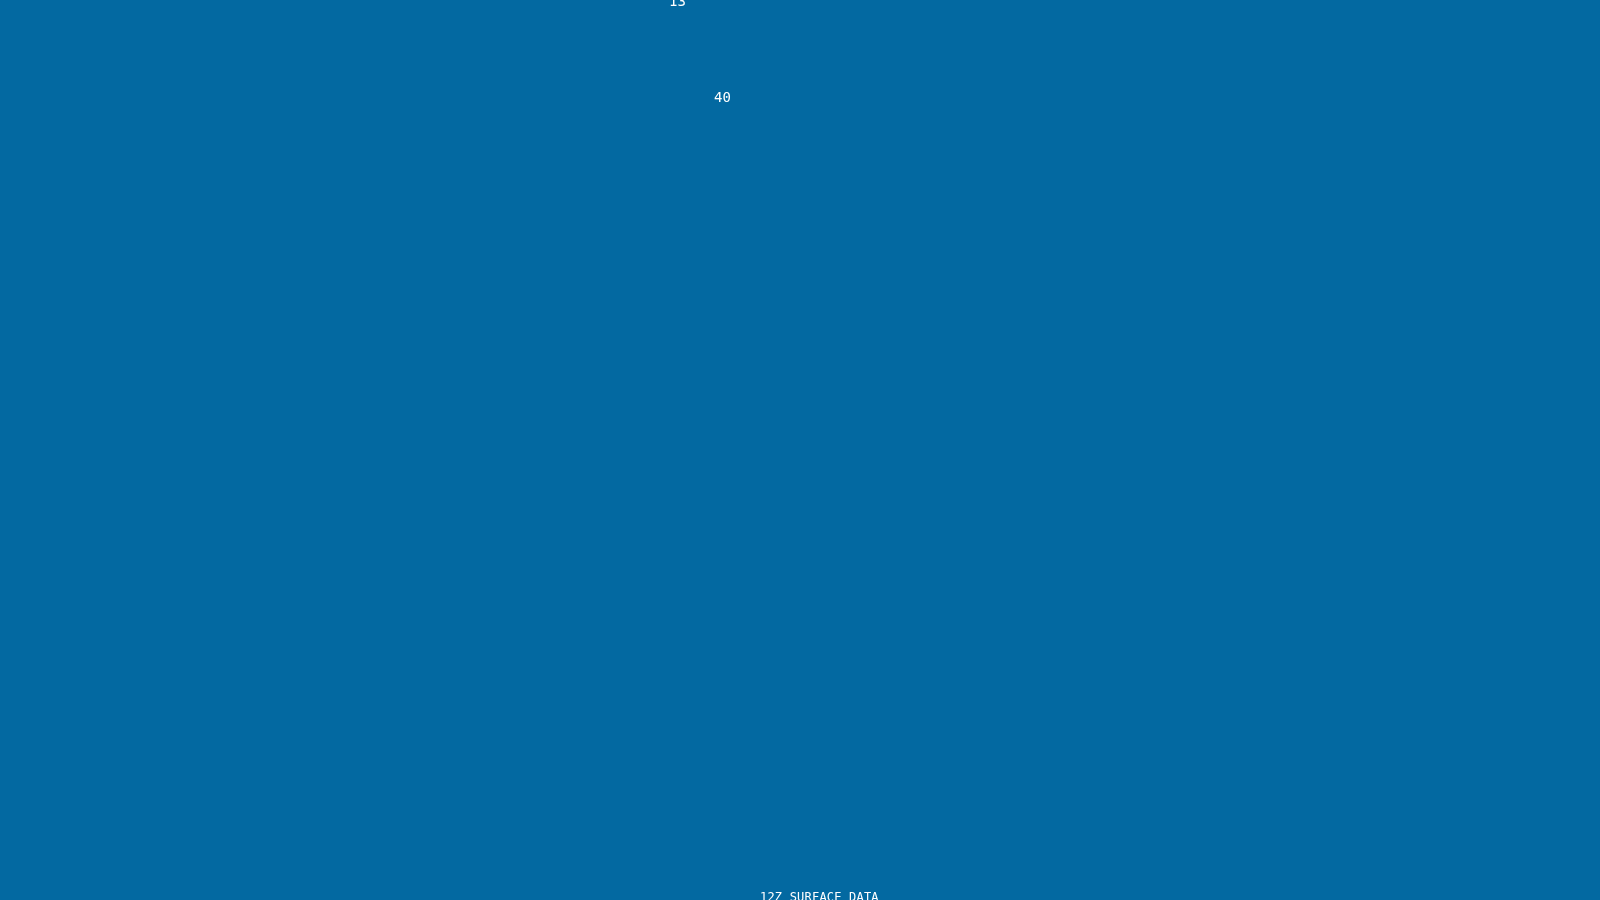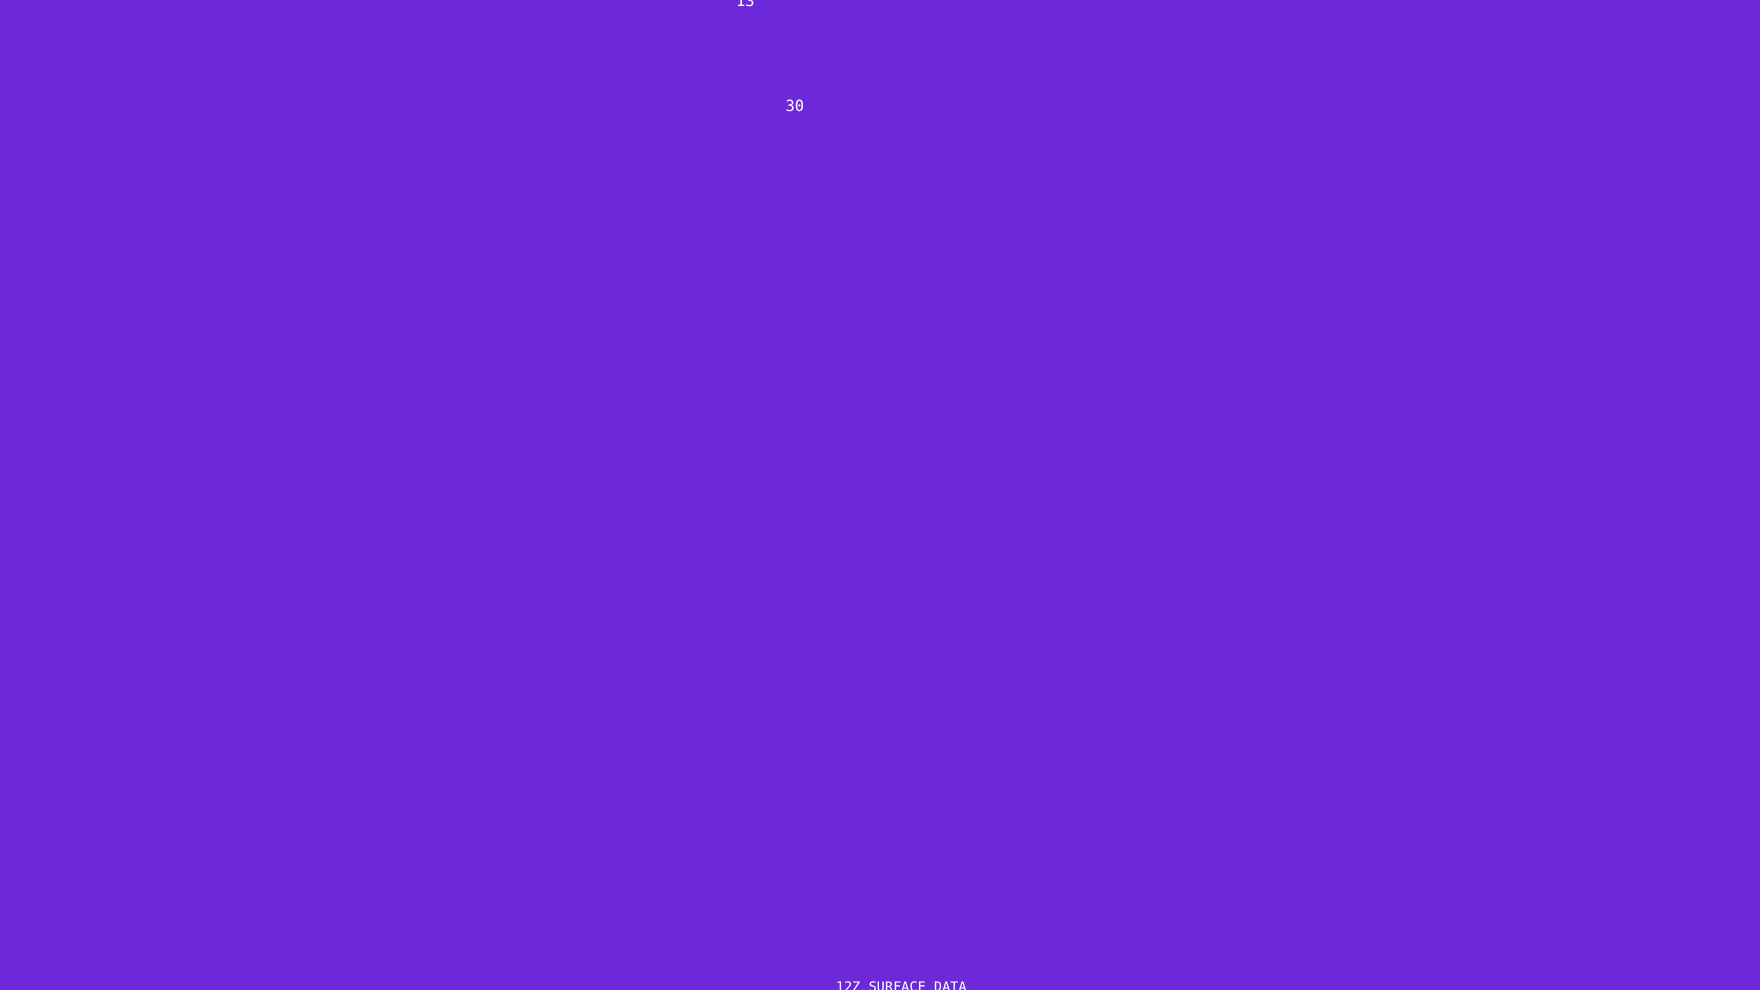--- a/index.html
+++ b/index.html
@@ -10,21 +10,21 @@
     background: #000000;
     overflow: hidden;
     position: relative;
   }
   .display-root {
     position: absolute;
     left: 0;
     top: 0;
     width: 1600px;
     height: 900px;
-    background: #6d28d9;
+    background: #0369a1;
     overflow: hidden;
     font-family: "DejaVu Sans Mono", "Liberation Mono", monospace;
   }
   .station-value {
     position: absolute;
     color: #ffffff;
     font-family: "DejaVu Sans Mono", "Liberation Mono", monospace;
     font-size: 14px;
     line-height: 14px;
     white-space: pre;
@@ -53,17 +53,17 @@
     letter-spacing: 0.2px;
   }
 </style>
 </head>
 <body>
 
 <div class="display-root">
 
   <span class="station-value station-top">13</span>
 
-  <span class="station-value station-mid">30</span>
+  <span class="station-value station-mid">40</span>
 
   <span class="plot-title">12Z SURFACE DATA</span>
 
 </div>
 
 </body></html>

